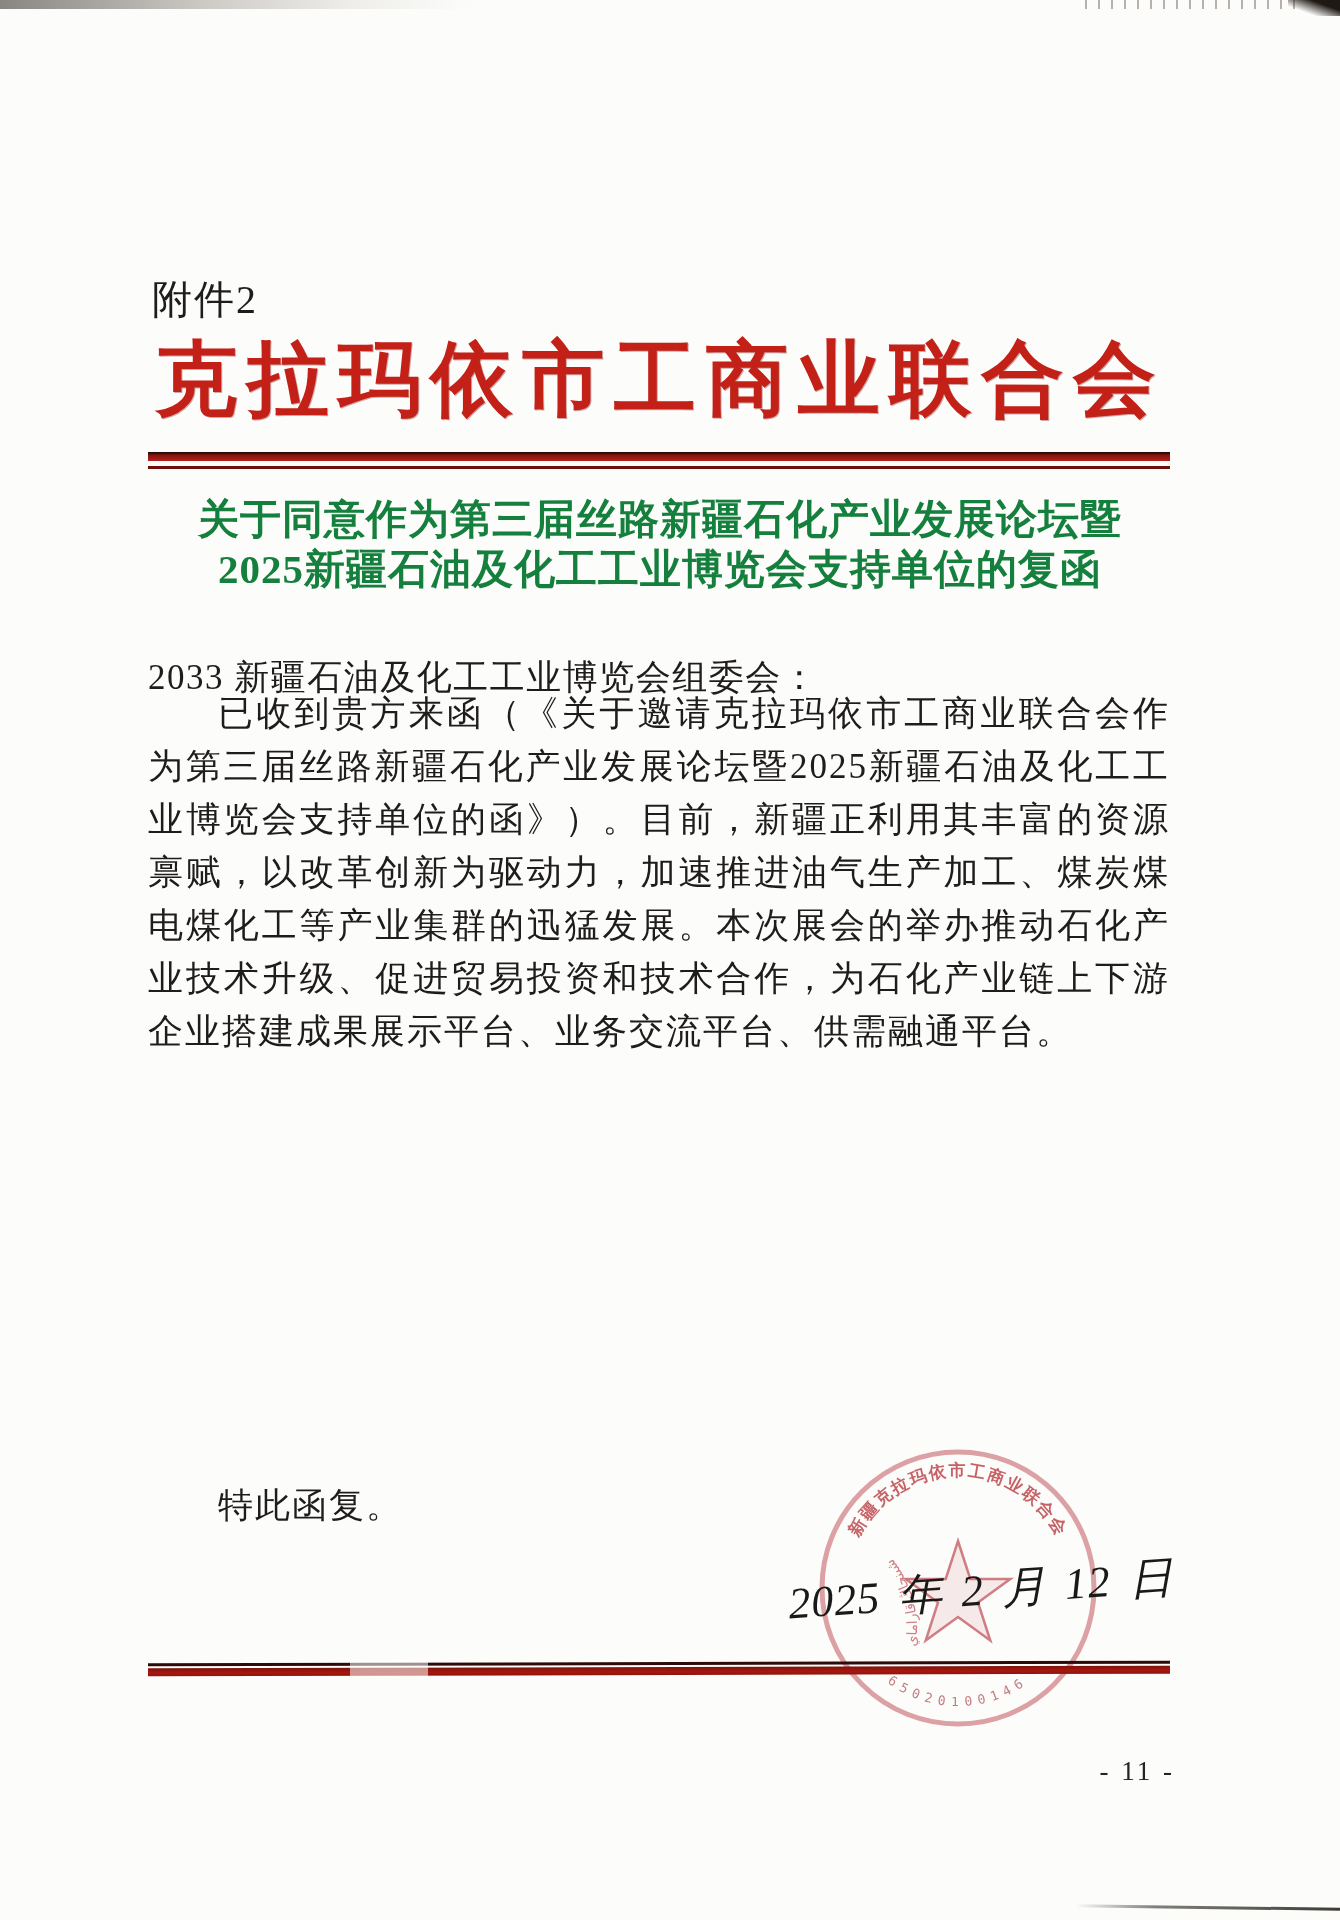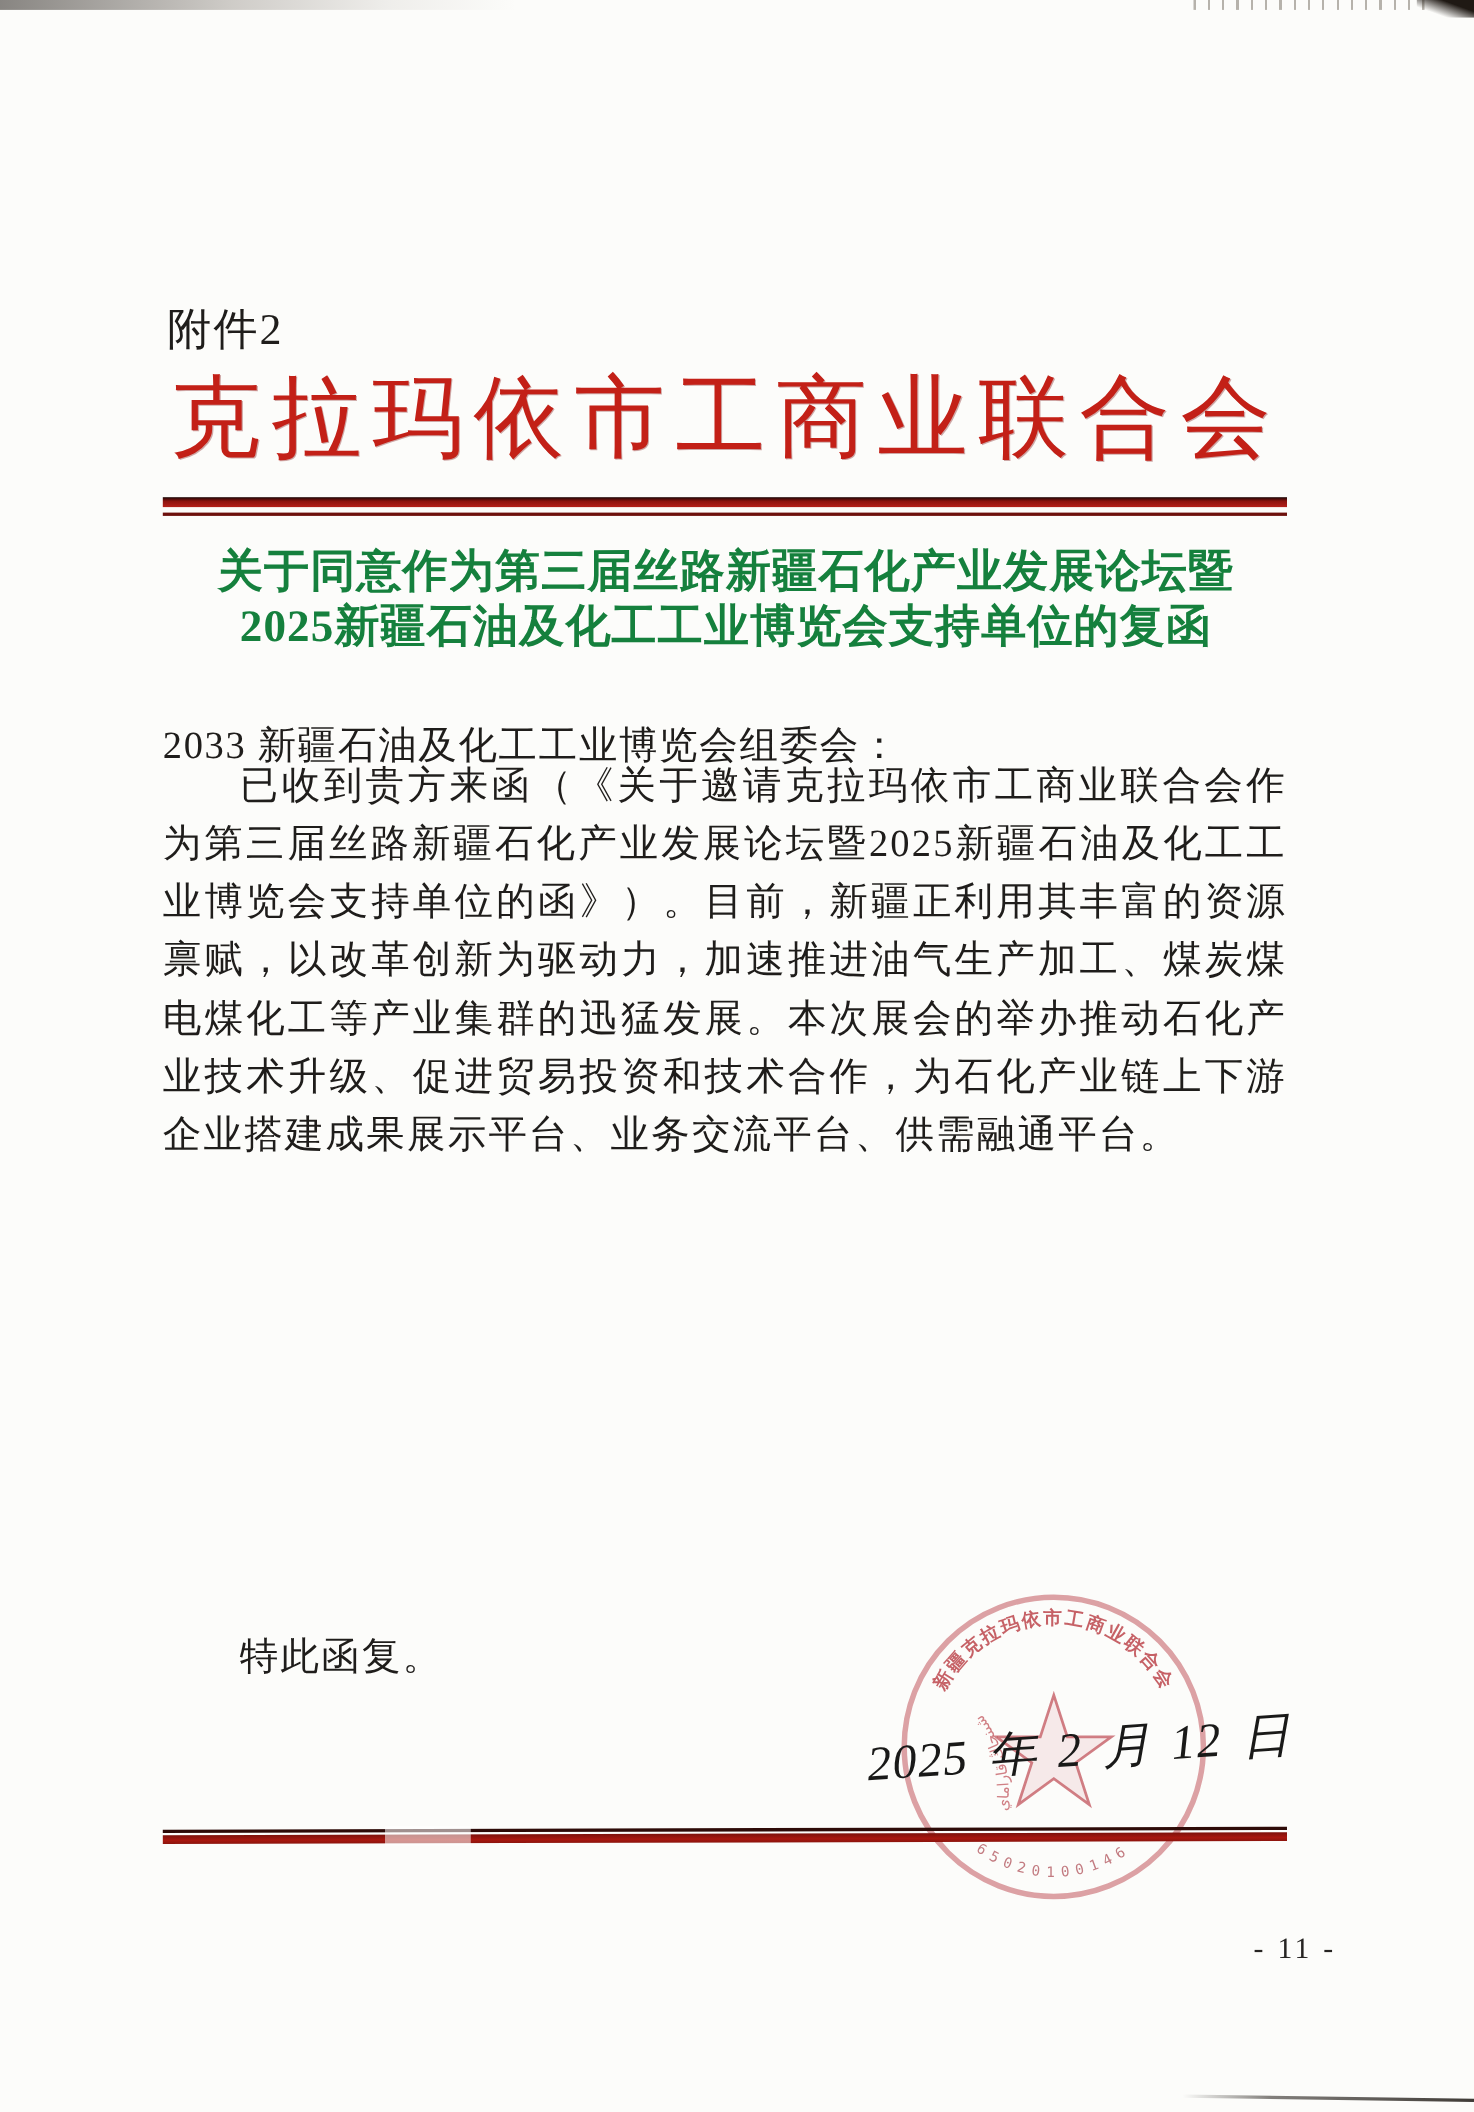--- a/index.html
+++ b/index.html
@@ -15,21 +15,21 @@
   .art-top-ticks{position:absolute;left:1085px;top:0;width:210px;height:9px;opacity:.7;
     background:repeating-linear-gradient(90deg,rgba(70,60,45,.55) 0 2px,transparent 2px 13px);}
   .art-top-corner{position:absolute;left:1288px;top:0;width:52px;height:16px;
     background:linear-gradient(200deg,#1f1914 30%,transparent 72%);}
   .art-bottom-edge{position:absolute;left:1075px;top:1906px;width:265px;height:3px;
     transform:rotate(.8deg);
     background:linear-gradient(90deg,transparent,rgba(30,25,20,.55) 30%,rgba(30,25,20,.85));}
   
   .attachment{position:absolute;left:152px;top:272px;font-size:40px;letter-spacing:2px;}
   .masthead{position:absolute;left:120px;top:334px;width:1080px;height:92px;
-    font-size:82px;line-height:92px;font-weight:400;text-align:center;
+    font-size:82px;line-height:92px;font-weight:700;text-align:center;
     letter-spacing:.12em;color:#c32017;white-space:nowrap;
     text-shadow:1px 1px 0 rgba(120,10,8,.35);}
   .rule-top{position:absolute;left:148px;top:452px;width:1022px;}
   .rule-top .bar-a{height:9px;background:linear-gradient(180deg,#1a0605,#8c140f 40%,#b5201a);}
   .rule-top .bar-gap{height:5px;}
   .rule-top .bar-b{height:3px;background:#6d100c;}
   .doc-title{position:absolute;left:120px;top:494px;width:1080px;text-align:center;
     font-size:41px;line-height:50px;font-weight:700;color:#15803d;letter-spacing:1px;}
   
   .salutation{position:absolute;left:148px;top:654px;font-size:35px;letter-spacing:1.5px;}
@@ -44,21 +44,21 @@
   .handwritten-date{position:absolute;left:788px;top:1564px;width:300px;z-index:2;
     font-size:44px;font-style:italic;letter-spacing:1px;word-spacing:6px;
     color:#191918;transform:rotate(-4deg);white-space:nowrap;}
   
   .rule-bottom{position:absolute;left:148px;top:1662px;width:1022px;z-index:3;transform:rotate(-.15deg);}
   .rule-bottom .bar-a{height:3px;background:#2e0b08;}
   .rule-bottom .bar-gap{height:2px;}
   .rule-bottom .bar-b{height:8px;background:linear-gradient(180deg,#7d120c,#a8170f 60%,#8c140d);}
   .rule-gap-artifact{position:absolute;left:350px;top:1660px;width:78px;height:18px;
     background:rgba(255,255,255,.55);z-index:4;}
-  .page-number{position:absolute;left:1120px;top:1756px;width:95px;text-align:right;
+  .page-number{position:absolute;left:1080px;top:1756px;width:95px;text-align:right;
     font-size:27px;letter-spacing:3px;color:#262422;}
 </style>
 </head>
 <body>
 
 <div class="page">
 
   <div class="art-top-left"></div>
   <div class="art-top-ticks"></div>
   <div class="art-top-corner"></div>

